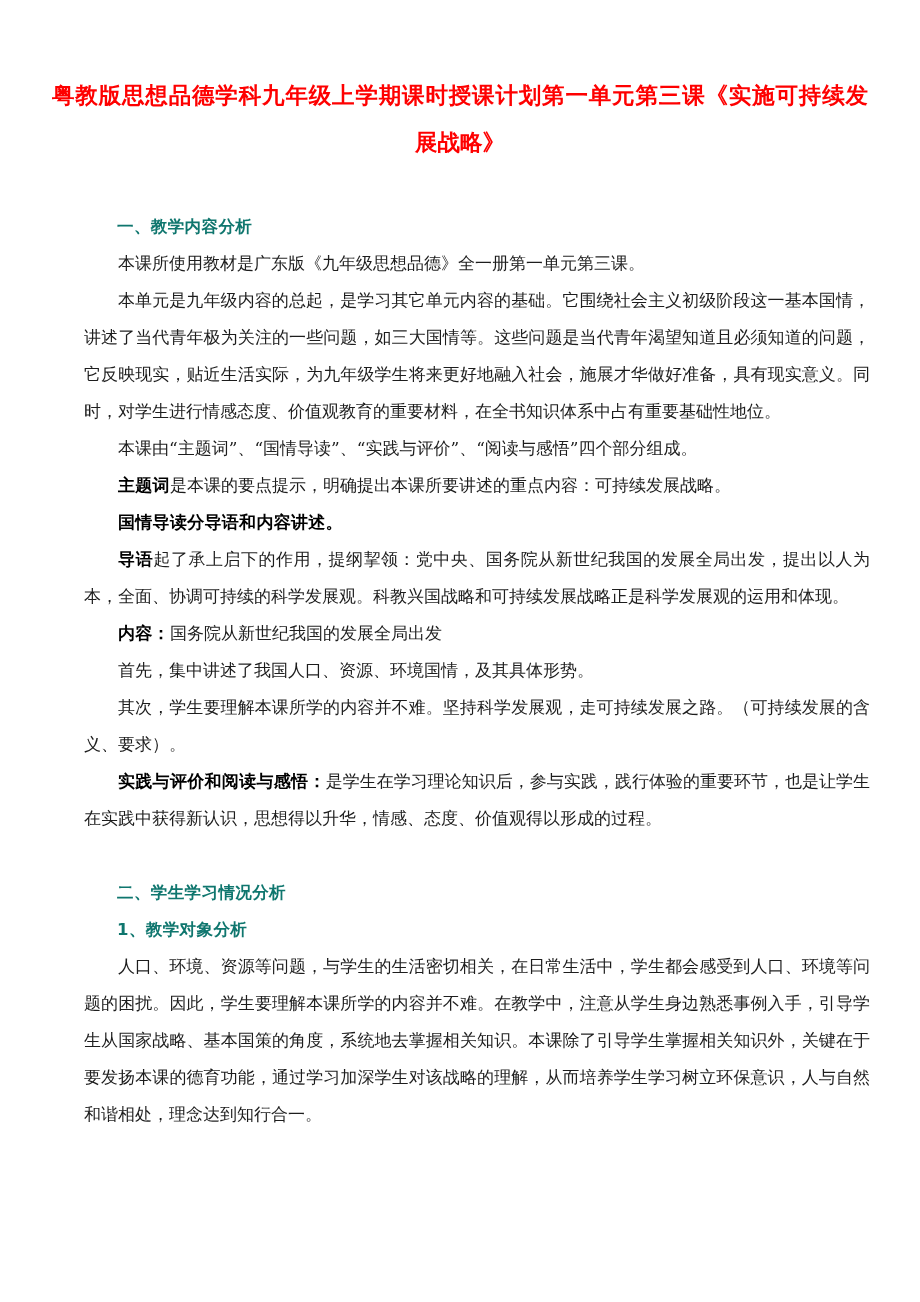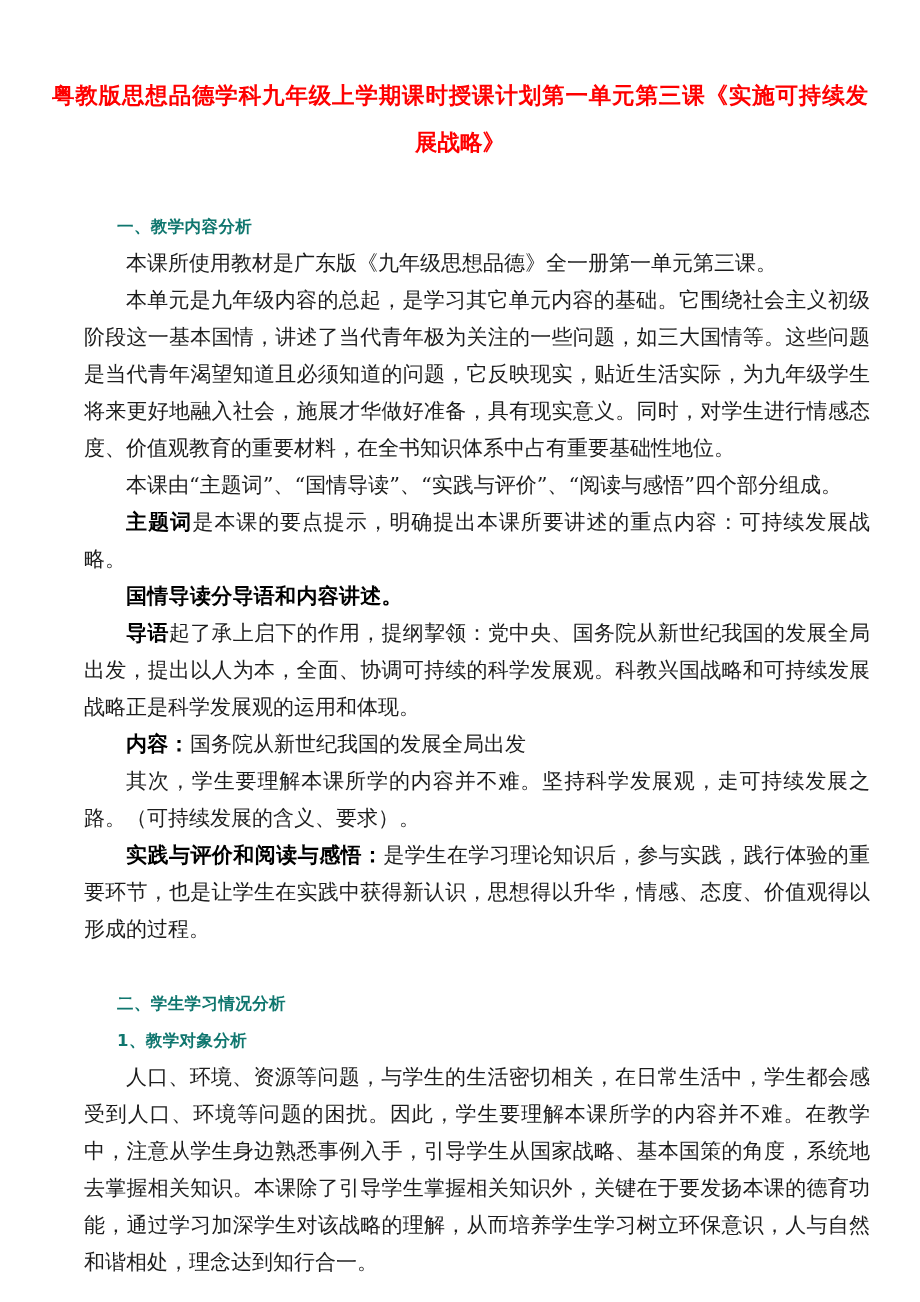--- a/index.html
+++ b/index.html
@@ -61,21 +61,21 @@
   
   .body-wrap {
     margin-top: 42px;
     padding-left: 34px;
     padding-right: 0px;
     width: 786px;
   }
 
   p.para {
     margin: 0 0 0 0;
-    font-size: 21px;
+    font-size: 17px;
     line-height: 37px;
     text-align: justify;
     text-justify: inter-ideograph;
     color: #1d1d1d;
     word-break: break-all;
   }
 
   p.heading {
     margin: 0;
     font-family: "DejaVu Sans", "Liberation Sans", sans-serif;
@@ -124,20 +124,21 @@
       <p class="para indent">本课由“主题词”、“国情导读”、“实践与评价”、“阅读与感悟”四个部分组成。</p>
 
       <p class="para indent"><span class="b">主题词</span><span>是本课的要点提示，明确提出本课所要讲述的重点内容：可持续发展战略。</span></p>
 
       <p class="para indent"><span class="b">国情导读分导语和内容讲述。</span></p>
 
       <p class="para indent"><span class="b">导语</span><span>起了承上启下的作用，提纲挈领：党中央、国务院从新世纪我国的发展全局出发，提出以人为本，全面、协调可持续的科学发展观。科教兴国战略和可持续发展战略正是科学发展观的运用和体现。</span></p>
 
       <p class="para indent"><span class="b">内容：</span><span>国务院从新世纪我国的发展全局出发</span></p>
 
+      <p class="para indent">首先，集中讲述了我国人口、资源、环境国情，及其具体形势。</p>
 
       <p class="para indent">其次，学生要理解本课所学的内容并不难。坚持科学发展观，走可持续发展之路。（可持续发展的含义、要求）。</p>
 
       <p class="para indent"><span class="b">实践与评价和阅读与感悟：</span><span>是学生在学习理论知识后，参与实践，践行体验的重要环节，也是让学生在实践中获得新认识，思想得以升华，情感、态度、价值观得以形成的过程。</span></p>
 
       <div class="spacer-line"></div>
 
       <p class="heading">二、学生学习情况分析</p>
 
       <p class="heading">1、教学对象分析</p>

